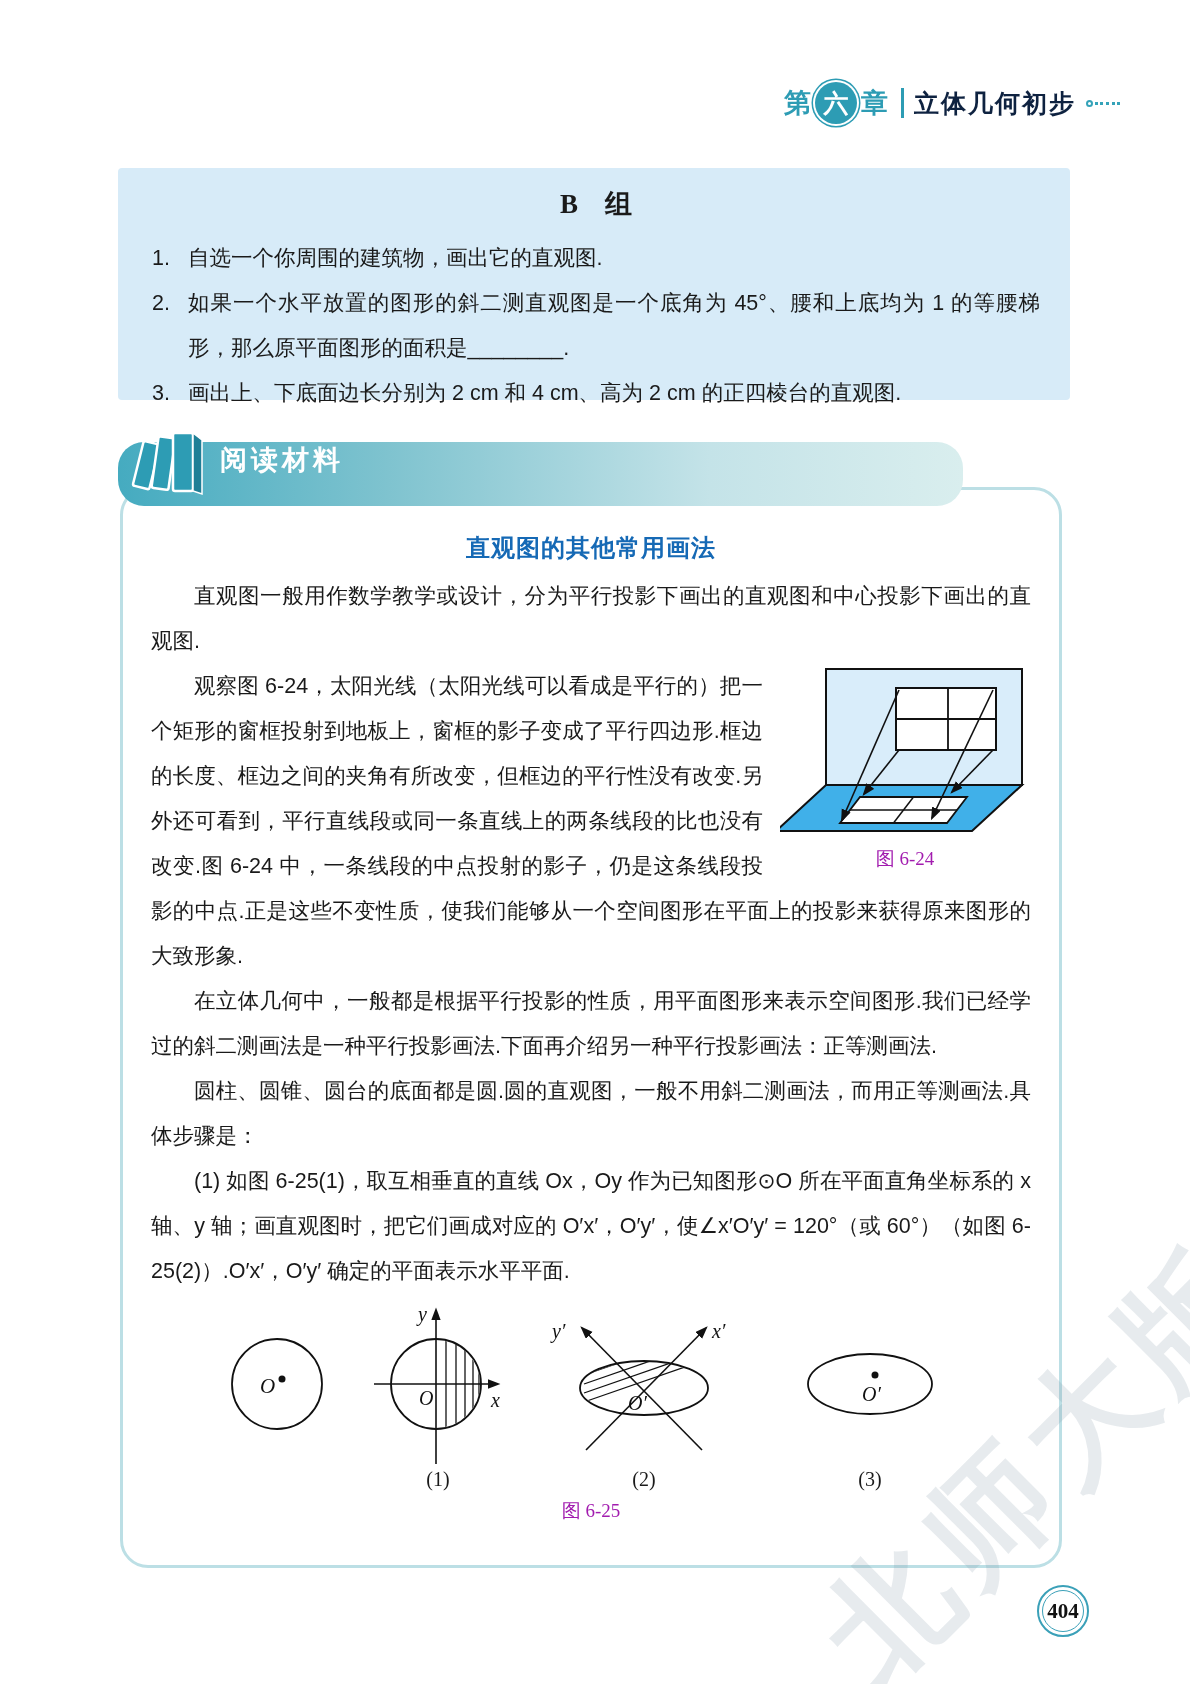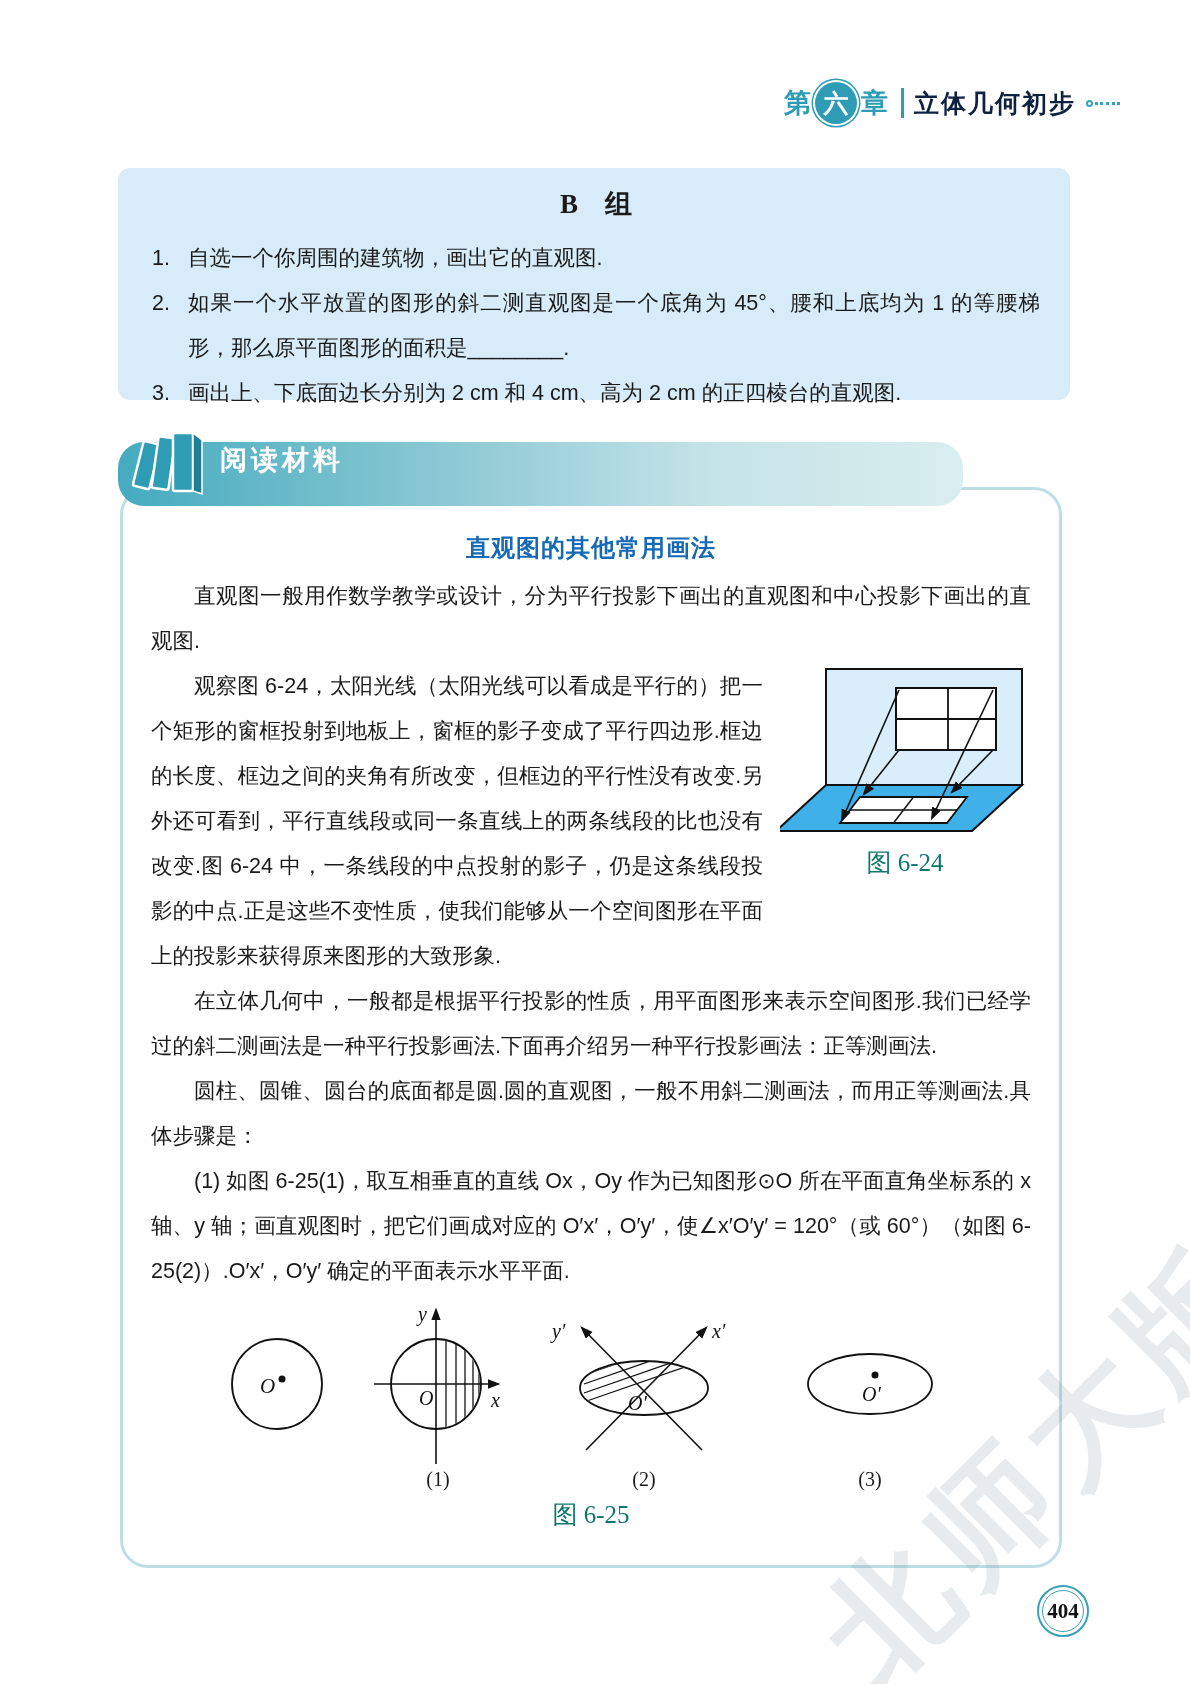--- a/index.html
+++ b/index.html
@@ -17,21 +17,21 @@
     font-size:25px; font-weight:bold; margin:0 4px;
     box-shadow:0 0 0 2px #ffffff, 0 0 0 3.5px #2d9cb4;
   }
   .ch-bar { width:3px; height:30px; background:#2d9cb4; margin:0 10px 0 13px; }
   .ch-title { color:#0e2240; font-weight:bold; font-size:25px; letter-spacing:2px; white-space:nowrap; }
   .ch-dot-ring { flex:none; width:7px; height:7px; border:2px solid #35a3b9; border-radius:50%; margin-left:10px; }
   .ch-dots { flex:1; border-top:3px dotted #35a3b9; height:0; margin-left:2px; }
   
   .group-b {
     position:absolute; left:118px; top:168px; width:952px; height:232px;
-    background:#d7ebf8; border-radius:12px; padding:18px 30px 0 34px;
+    background:#d7ebf8; border-radius:4px; padding:18px 30px 0 34px;
   }
   .gb-title { text-align:center; font-family:"Liberation Serif","DejaVu Serif",serif;
     font-weight:bold; font-size:27px; margin-bottom:14px; }
   .gb-item { display:flex; font-size:21.5px; line-height:45px; }
   .gb-num { flex:none; width:36px; }
   .gb-text { flex:1; text-align:justify; }
   
   .rm-banner {
     position:absolute; left:118px; top:442px; width:845px; height:64px; border-radius:26px;
     background:linear-gradient(90deg,#45abc0 0%,#7fc3cf 32%,#c4e3e8 70%,#d9eeee 100%);
@@ -41,21 +41,21 @@
   .rm-banner-label { margin-left:102px; color:#ffffff; font-size:27px; font-weight:bold; letter-spacing:4px; }
   .reading-box {
     position:absolute; left:120px; top:487px; width:942px; height:1081px;
     border:3px solid #bcdfe5; border-radius:28px; z-index:1;
     padding:40px 28px 12px 28px;
   }
   .rm-title { text-align:center; color:#1569b5; font-size:24px; font-weight:bold; margin:2px 0 10px; letter-spacing:1px; }
   .rm-p { font-size:21.5px; line-height:45px; text-align:justify; text-indent:2em; }
   .rm-h { color:#1e9ab5; font-size:23px; font-weight:bold; line-height:44px; text-indent:1.7em; }
   .fig24 { float:right; width:252px; margin:2px 0 14px 16px; text-align:center; }
-  .fig-cap { color:#0f766e; font-size:25px; margin-top:4px; font-family:"Liberation Serif","DejaVu Serif",serif; }
+  .fig-cap { color:#a21caf; font-size:19px; margin-top:4px; font-family:"Liberation Serif","DejaVu Serif",serif; }
   .fig25 { margin-top:6px; }
   .f25-row { display:flex; justify-content:center; align-items:center; gap:40px; }
   .f25-col { display:flex; flex-direction:column; align-items:center; }
   .f25-fig { height:168px; display:flex; align-items:center; }
   .f25-label { font-size:20px; height:28px; font-family:"Liberation Serif","DejaVu Serif",serif; }
   .fig25 .fig-cap { text-align:center; margin-top:2px; }
   svg text { font-family:"Liberation Serif","DejaVu Serif",serif; font-style:italic; fill:#111; }
   
   .page-num {
     position:absolute; left:1037px; top:1585px; width:52px; height:52px;

